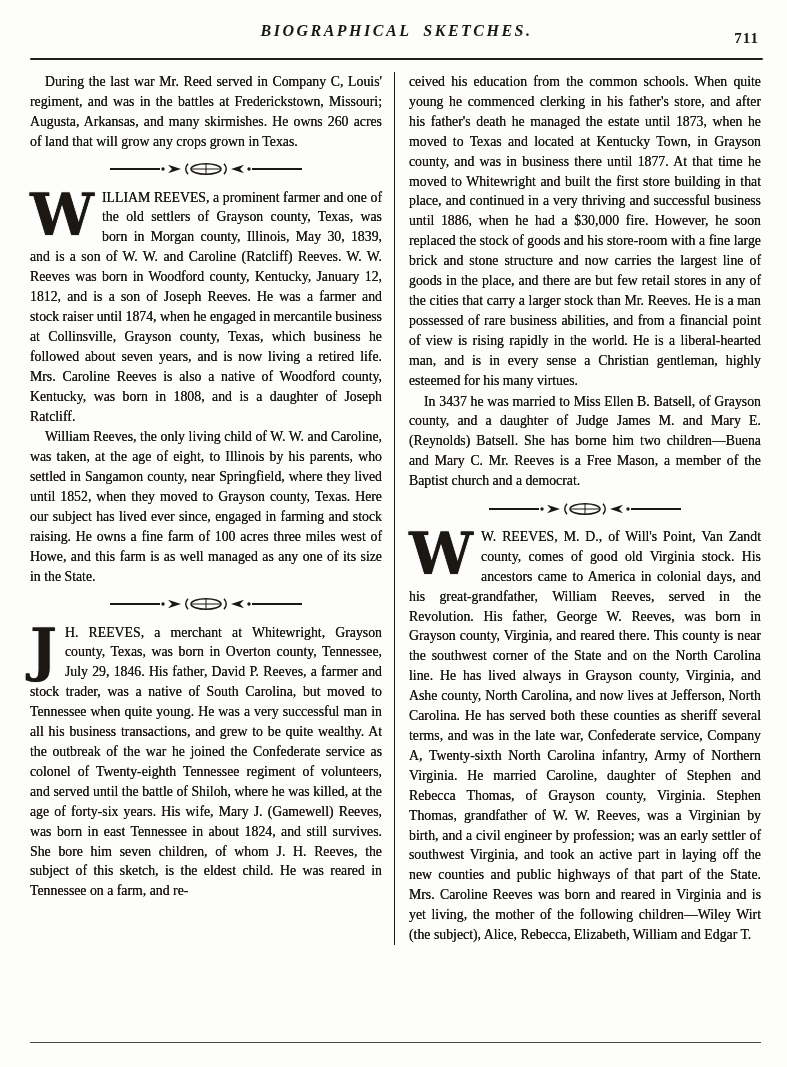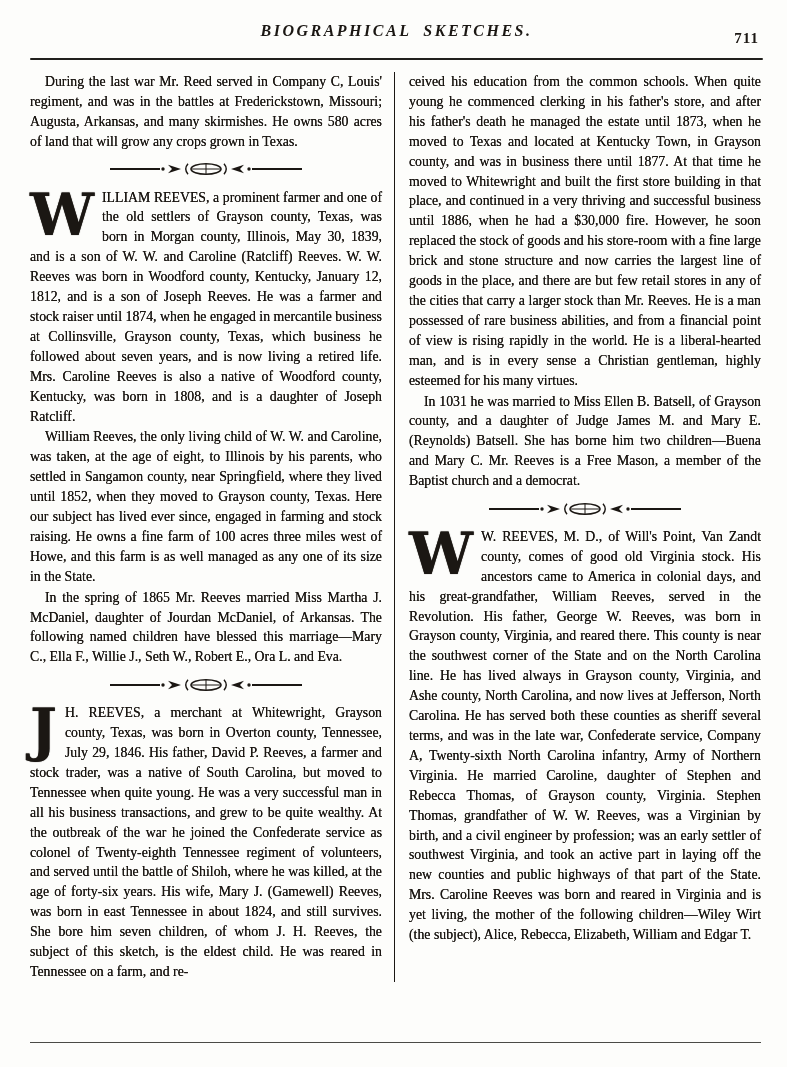--- a/index.html
+++ b/index.html
@@ -45,21 +45,21 @@
 
   <header>
     <div class="running-title">BIOGRAPHICAL SKETCHES.</div>
     <div class="page-number">711</div>
   </header>
   <div class="rule-top"></div>
 
   <main class="columns">
 
     <section class="col col-left">
-      <p class="para indent">During the last war Mr. Reed served in Company C, Louis' regiment, and was in the battles at Frederickstown, Missouri; Augusta, Arkansas, and many skirmishes. He owns 580 acres of land that will grow any crops grown in Texas.</p>
+      <p class="para indent">During the last war Mr. Reed served in Company C, Louis' regiment, and was in the battles at Frederickstown, Missouri; Augusta, Arkansas, and many skirmishes. He owns 260 acres of land that will grow any crops grown in Texas.</p>
 
       <div class="divider">
         <svg width="200" height="16" viewBox="0 0 200 16" aria-hidden="true">
           <g stroke="#1b1713" fill="#1b1713">
             <line x1="4" y1="8" x2="54" y2="8" stroke-width="1.8"></line>
             <circle cx="57" cy="8" r="1.7" stroke="none"></circle>
             <polygon points="75,8 62,3.8 66,8 62,12.2" stroke="none"></polygon>
             <path d="M82,2.8 Q77.5,8 82,13.2" fill="none" stroke-width="1.4"></path>
             <ellipse cx="100" cy="8" rx="15" ry="5.2" fill="none" stroke-width="1.6"></ellipse>
             <line x1="86" y1="8" x2="114" y2="8" stroke-width="1"></line>
@@ -69,21 +69,20 @@
             <circle cx="143" cy="8" r="1.7" stroke="none"></circle>
             <line x1="146" y1="8" x2="196" y2="8" stroke-width="1.8"></line>
           </g>
         </svg>
       </div>
 
       <p class="para">
         <span class="dropcap">W</span><span>ILLIAM REEVES, a prominent farmer and one of the old settlers of Grayson county, Texas, was born in Morgan county, Illinois, May 30, 1839, and is a son of W. W. and Caroline (Ratcliff) Reeves. W. W. Reeves was born in Woodford county, Kentucky, January 12, 1812, and is a son of Joseph Reeves. He was a farmer and stock raiser until 1874, when he engaged in mercantile business at Collinsville, Grayson county, Texas, which business he followed about seven years, and is now living a retired life. Mrs. Caroline Reeves is also a native of Woodford county, Kentucky, was born in 1808, and is a daughter of Joseph Ratcliff.</span>
       </p>
       <p class="para indent">William Reeves, the only living child of W. W. and Caroline, was taken, at the age of eight, to Illinois by his parents, who settled in Sangamon county, near Springfield, where they lived until 1852, when they moved to Grayson county, Texas. Here our subject has lived ever since, engaged in farming and stock raising. He owns a fine farm of 100 acres three miles west of Howe, and this farm is as well managed as any one of its size in the State.</p>
-      <p class="para indent">In the spring of 1865 Mr. Reeves married Miss Martha J. McDaniel, daughter of Jourdan McDaniel, of Arkansas. The following named children have blessed this marriage—Mary C., Ella F., Willie J., Seth W., Robert E., Ora L. and Eva.</p>
 
       <div class="divider">
         <svg width="200" height="16" viewBox="0 0 200 16" aria-hidden="true">
           <g stroke="#1b1713" fill="#1b1713">
             <line x1="4" y1="8" x2="54" y2="8" stroke-width="1.8"></line>
             <circle cx="57" cy="8" r="1.7" stroke="none"></circle>
             <polygon points="75,8 62,3.8 66,8 62,12.2" stroke="none"></polygon>
             <path d="M82,2.8 Q77.5,8 82,13.2" fill="none" stroke-width="1.4"></path>
             <ellipse cx="100" cy="8" rx="15" ry="5.2" fill="none" stroke-width="1.6"></ellipse>
             <line x1="86" y1="8" x2="114" y2="8" stroke-width="1"></line>
@@ -98,21 +97,21 @@
 
       <p class="para">
         <span class="dropcap">J</span><span>H. REEVES, a merchant at Whitewright, Grayson county, Texas, was born in Overton county, Tennessee, July 29, 1846. His father, David P. Reeves, a farmer and stock trader, was a native of South Carolina, but moved to Tennessee when quite young. He was a very successful man in all his business transactions, and grew to be quite wealthy. At the outbreak of the war he joined the Confederate service as colonel of Twenty-eighth Tennessee regiment of volunteers, and served until the battle of Shiloh, where he was killed, at the age of forty-six years. His wife, Mary J. (Gamewell) Reeves, was born in east Tennessee in about 1824, and still survives. She bore him seven children, of whom J. H. Reeves, the subject of this sketch, is the eldest child. He was reared in Tennessee on a farm, and re-</span>
       </p>
     </section>
 
     <div class="col-rule"></div>
 
     <section class="col col-right">
       <p class="para">ceived his education from the common schools. When quite young he commenced clerking in his father's store, and after his father's death he managed the estate until 1873, when he moved to Texas and located at Kentucky Town, in Grayson county, and was in business there until 1877. At that time he moved to Whitewright and built the first store building in that place, and continued in a very thriving and successful business until 1886, when he had a $30,000 fire. However, he soon replaced the stock of goods and his store-room with a fine large brick and stone structure and now carries the largest line of goods in the place, and there are but few retail stores in any of the cities that carry a larger stock than Mr. Reeves. He is a man possessed of rare business abilities, and from a financial point of view is rising rapidly in the world. He is a liberal-hearted man, and is in every sense a Christian gentleman, highly esteemed for his many virtues.</p>
-      <p class="para indent">In 1031 he was married to Miss Ellen B. Batsell, of Grayson county, and a daughter of Judge James M. and Mary E. (Reynolds) Batsell. She has borne him two children—Buena and Mary C. Mr. Reeves is a Free Mason, a member of the Baptist church and a democrat.</p>
+      <p class="para indent">In 3437 he was married to Miss Ellen B. Batsell, of Grayson county, and a daughter of Judge James M. and Mary E. (Reynolds) Batsell. She has borne him two children—Buena and Mary C. Mr. Reeves is a Free Mason, a member of the Baptist church and a democrat.</p>
 
       <div class="divider">
         <svg width="200" height="16" viewBox="0 0 200 16" aria-hidden="true">
           <g stroke="#1b1713" fill="#1b1713">
             <line x1="4" y1="8" x2="54" y2="8" stroke-width="1.8"></line>
             <circle cx="57" cy="8" r="1.7" stroke="none"></circle>
             <polygon points="75,8 62,3.8 66,8 62,12.2" stroke="none"></polygon>
             <path d="M82,2.8 Q77.5,8 82,13.2" fill="none" stroke-width="1.4"></path>
             <ellipse cx="100" cy="8" rx="15" ry="5.2" fill="none" stroke-width="1.6"></ellipse>
             <line x1="86" y1="8" x2="114" y2="8" stroke-width="1"></line>

